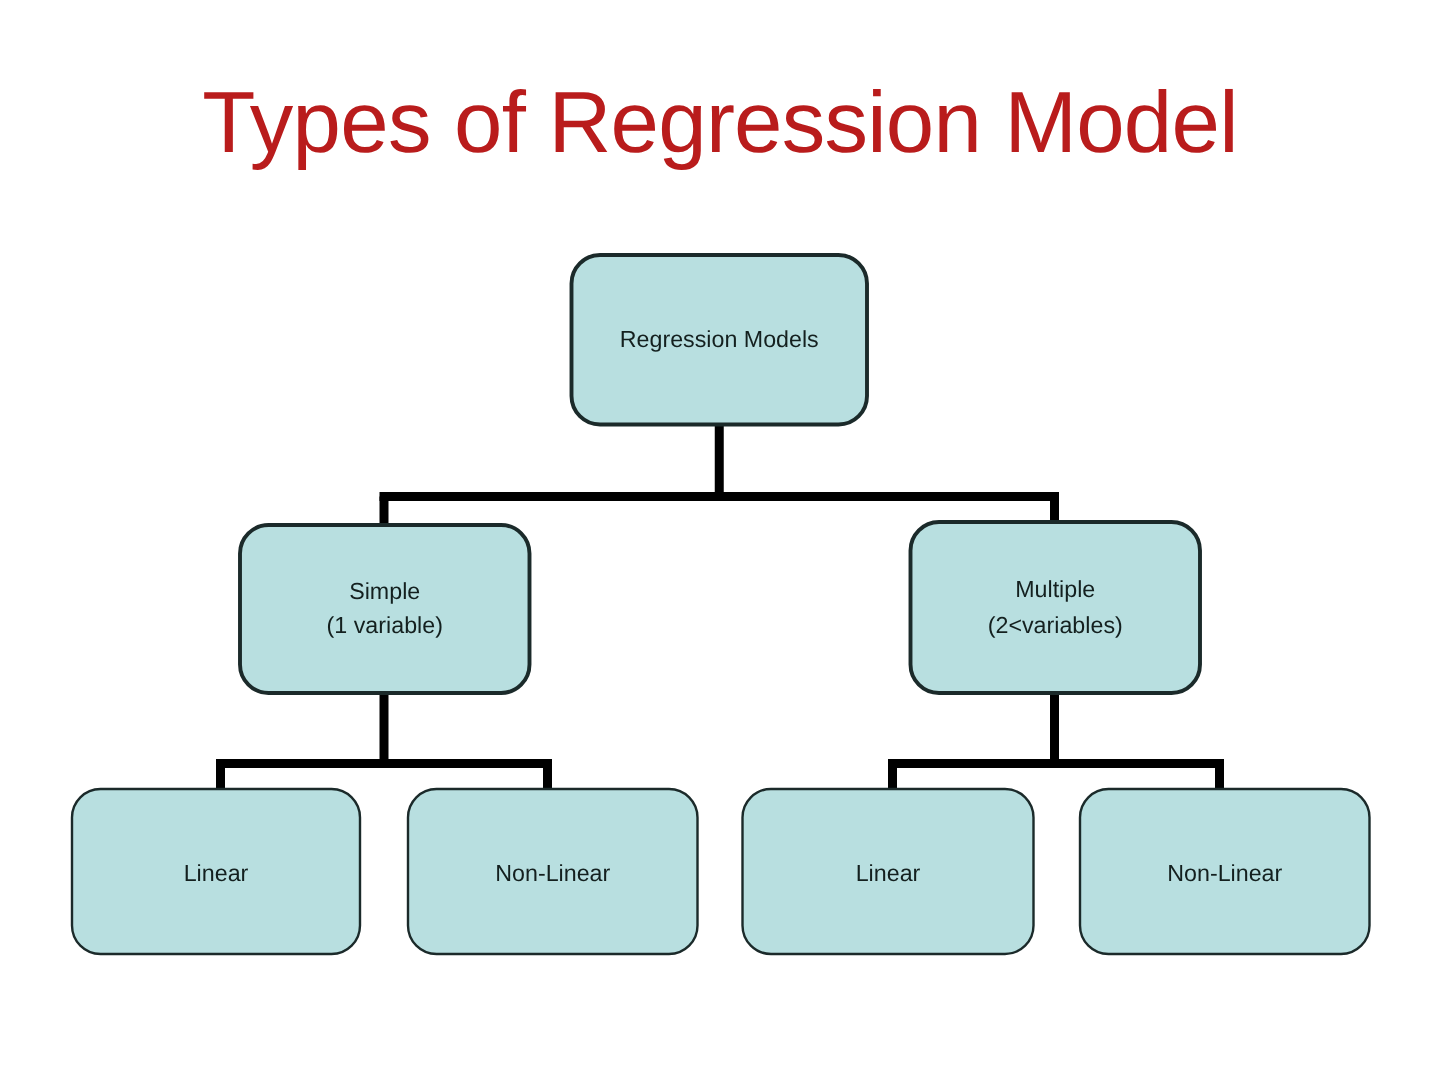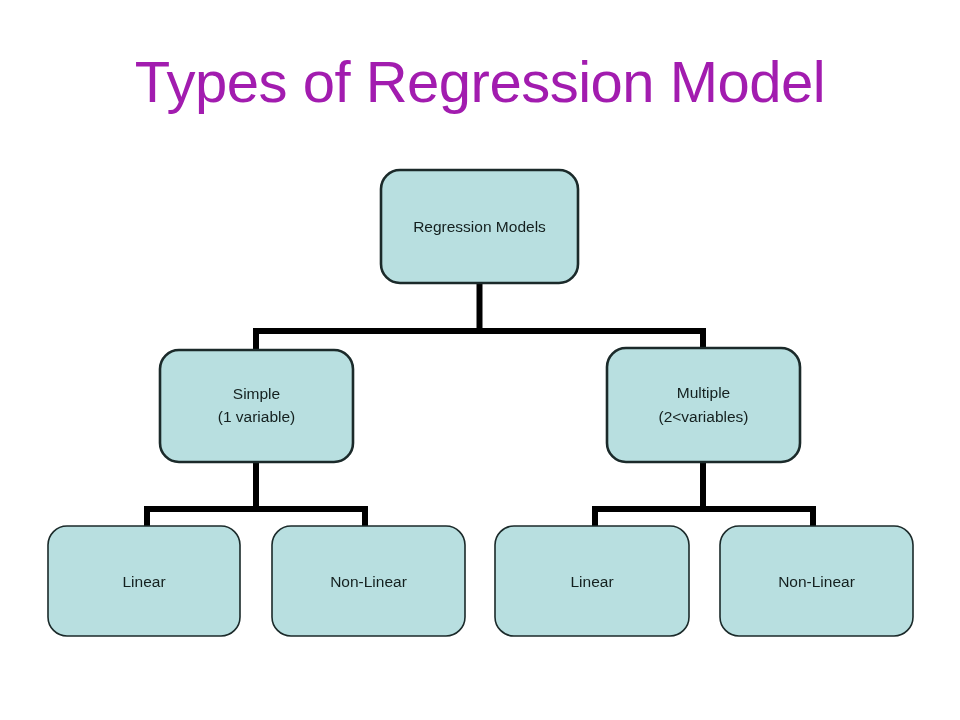--- a/index.html
+++ b/index.html
@@ -18,21 +18,21 @@
   #slide-title {
     position: absolute;
     left: 0;
     top: 52px;
     width: 960px;
     text-align: center;
     font-family: "Liberation Sans", sans-serif;
     font-size: 58px;
     font-weight: 400;
     line-height: 1.05;
-    color: #a21caf;
+    color: #b91c1c;
     letter-spacing: -0.5px;
     white-space: nowrap;
   }
   #chart-svg {
     position: absolute;
     left: 0;
     top: 0;
   }
   .node-box {
     fill: #b8dfe0;

